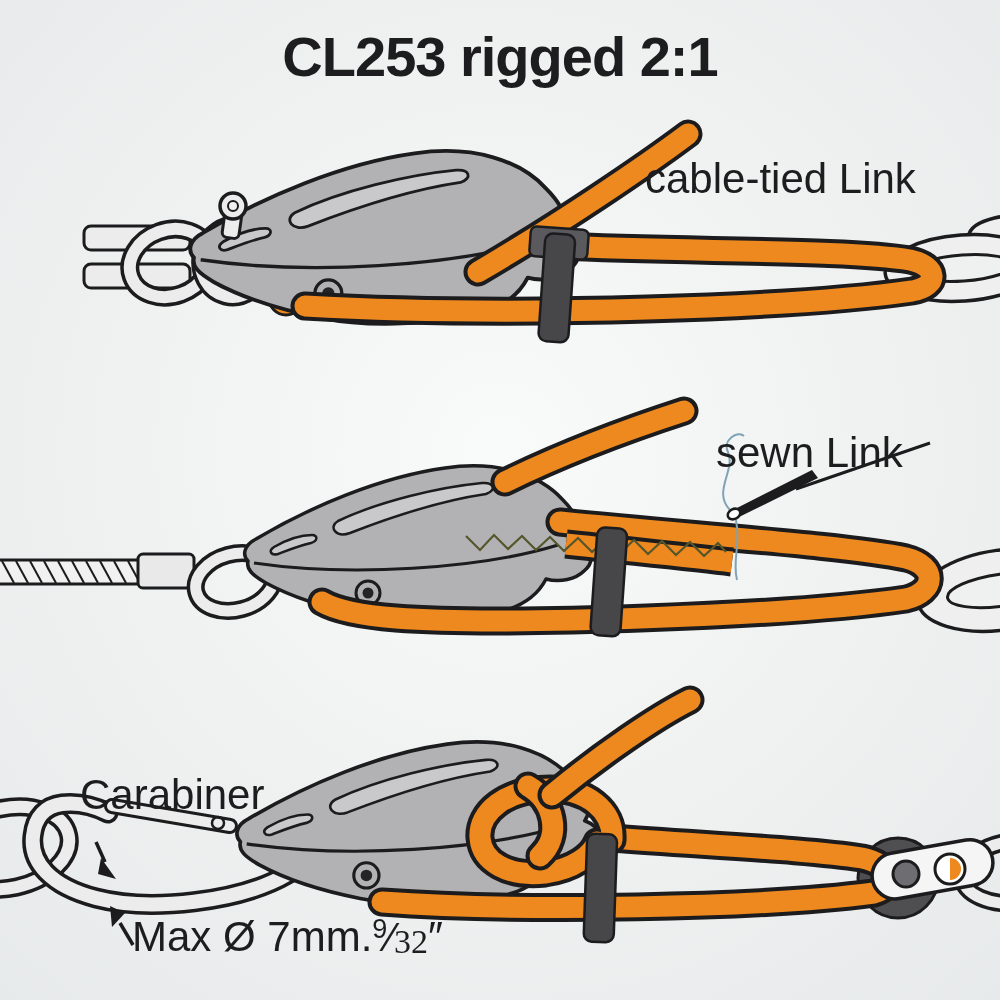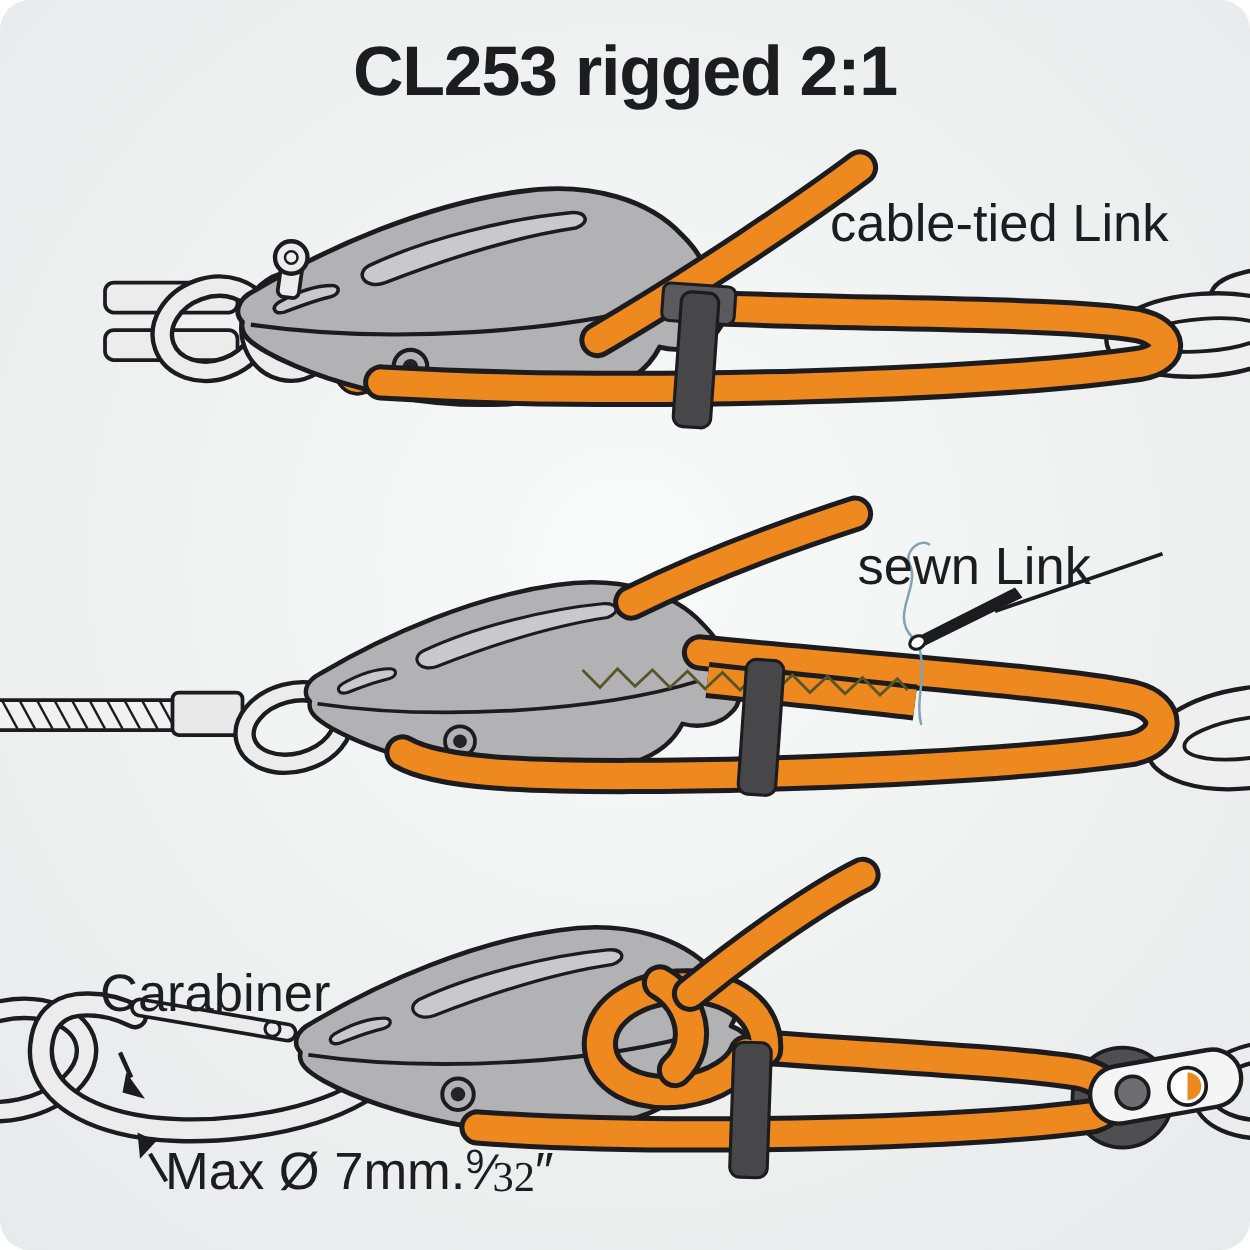--- a/index.html
+++ b/index.html
@@ -1,19 +1,19 @@
 <!DOCTYPE html>
 <html><head>
 <meta charset="utf-8">
 <style>
   html,body{margin:0;padding:0;}
   body{width:1000px;height:1000px;overflow:hidden;
        font-family:"Liberation Sans", sans-serif;}
   #page{position:relative;width:1000px;height:1000px;
-        background:radial-gradient(circle at 50% 45%, #f9fafa 0%, #eff1f1 55%, #e7eaea 100%);border-radius:24px;}
+        background:radial-gradient(circle at 50% 45%, #f9fafa 0%, #eff1f1 55%, #e7eaea 100%);}
   #art{position:absolute;left:0;top:0;}
   .label{position:absolute;font-size:42px;color:#1d1d1f;white-space:nowrap;line-height:1;}
   .title{position:absolute;left:0;right:0;top:24px;text-align:center;
          font-size:56px;font-weight:bold;letter-spacing:-1px;color:#1d1d1f;}
   .note{position:absolute;font-size:42px;color:#1d1d1f;white-space:nowrap;line-height:1;}
   .note sup{font-size:27px;vertical-align:13px;}
   .note sub{font-size:34px;vertical-align:-2px;font-family:Liberation Serif, serif;}
   .note .fsl{font-size:40px;}
   
   .ropeO{stroke:#1c1c1e;stroke-width:29;fill:none;stroke-linecap:round;stroke-linejoin:round;}
@@ -178,18 +178,18 @@
       <polygon points="101,858 116,879 98,874" fill="#1C1C1E"></polygon>
     </g>
     <g>
       <line x1="133" y1="945" x2="120" y2="923" stroke="#1C1C1E" stroke-width="3.5"></line>
       <polygon points="110,906 125,913 112,927" fill="#1C1C1E"></polygon>
     </g>
   </g>
 </svg>
 
 <div class="title">CL253 rigged 2:1</div>
-<div class="label" style="left:664px;top:158px;">cable-tied Link</div>
-<div class="label" style="left:686px;top:432px;">sewn Link</div>
+<div class="label" style="left:645px;top:158px;">cable-tied Link</div>
+<div class="label" style="left:716px;top:432px;">sewn Link</div>
 <div class="label" style="left:80px;top:774px;">Carabiner</div>
 <div class="note" style="left:132px;top:916px;"><span>Max Ø 7mm.</span><sup>9</sup><span class="fsl">⁄</span><sub>32</sub><span>″</span></div>
 
 </div>
 
 </body></html>

